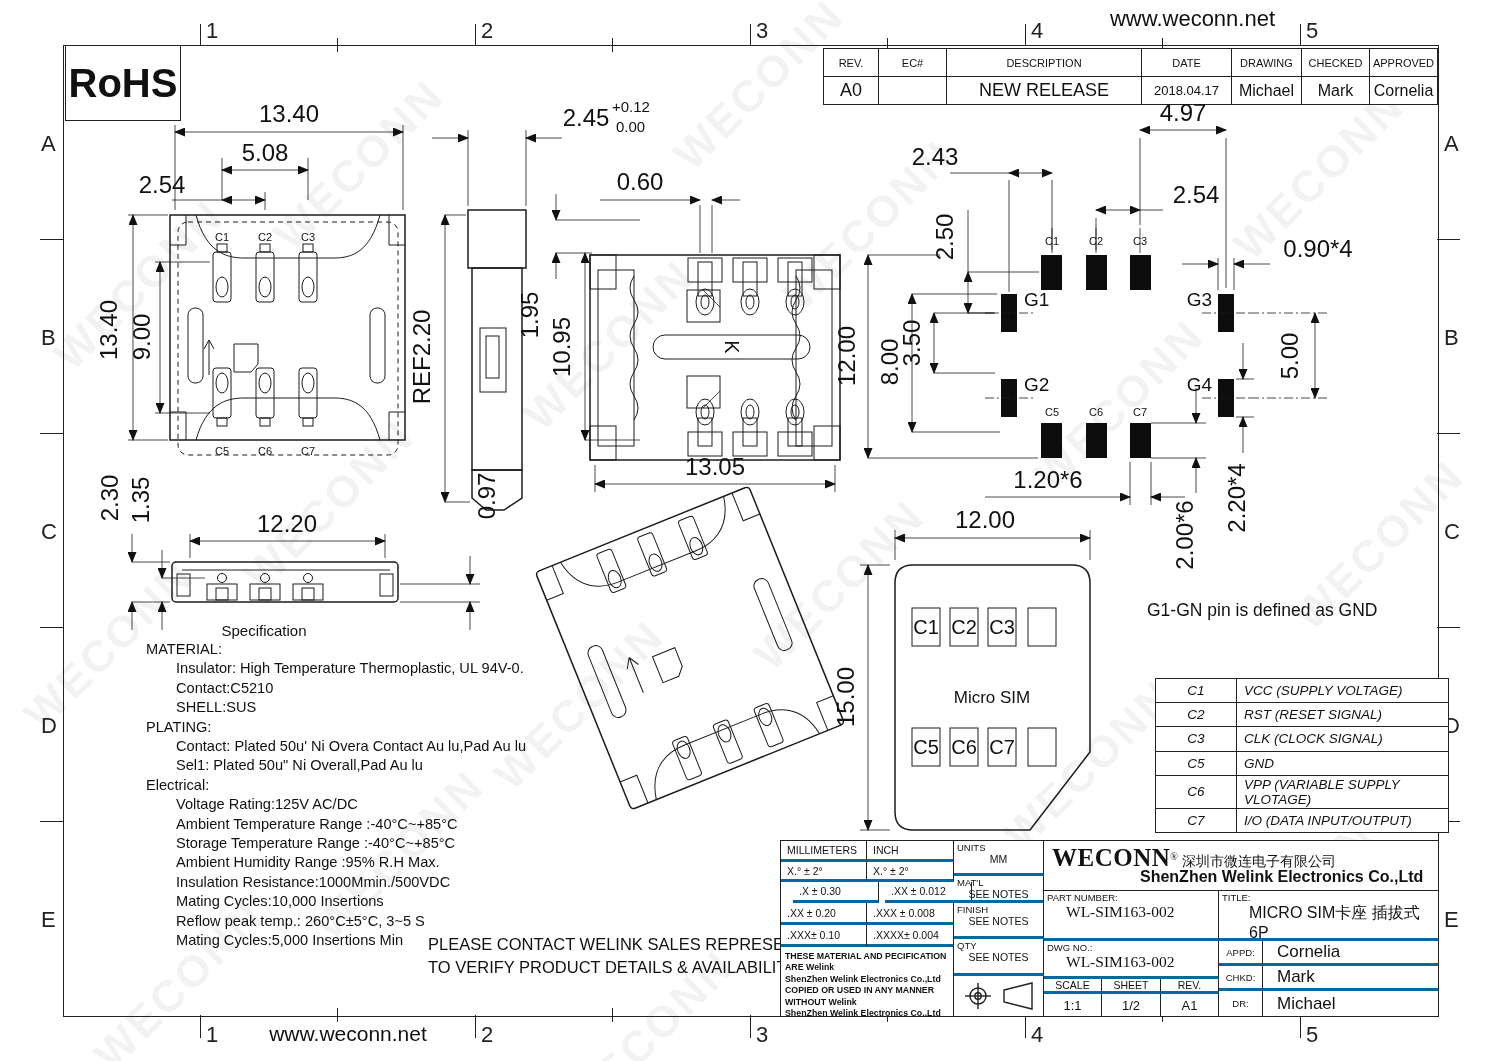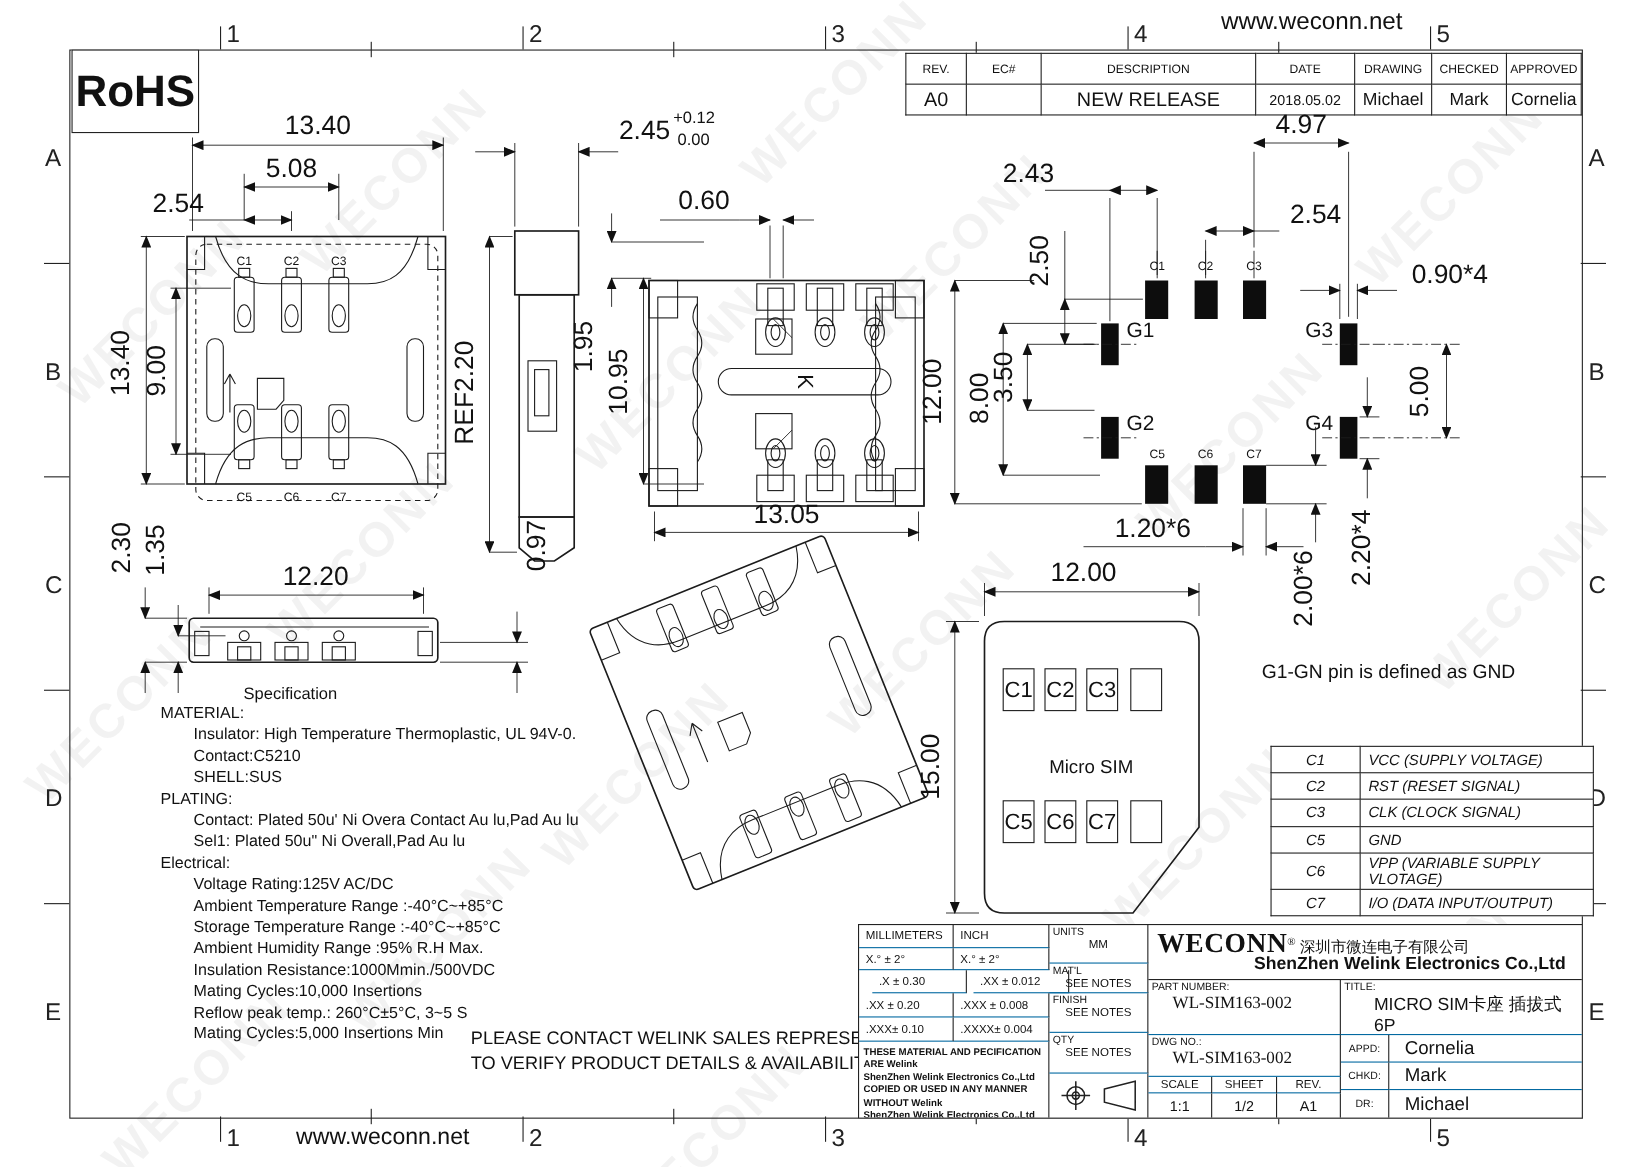--- a/index.html
+++ b/index.html
@@ -43,21 +43,21 @@
   #spec .ind{padding-left:30px;}
   #contactnote{position:absolute;left:428px;top:933px;font-size:16.5px;line-height:23px;white-space:nowrap;}
   #gndnote{position:absolute;left:1147px;top:600px;font-size:17.5px;}
   
   #pintbl{position:absolute;left:1155px;top:678px;border-collapse:collapse;background:#fff;font-style:italic;}
   #pintbl td{border:1.3px solid #222;font-size:13.5px;height:21.2px;vertical-align:middle;}
   #pintbl td.c1{width:78px;text-align:center;}
   #pintbl td.c2{width:203px;padding-left:7px;}
   
   #tb{position:absolute;left:780px;top:840px;width:657px;height:175px;border:1.6px solid #222;background:#fff;}
-  #tb .cell{position:absolute;box-sizing:border-box;border-right:1px solid #222;border-bottom:1px solid #0369a1;overflow:hidden;}
+  #tb .cell{position:absolute;box-sizing:border-box;border-right:1px solid #222;border-bottom:3px solid #0369a1;overflow:hidden;}
   #tb .lab{font-size:9.5px;padding:1px 0 0 3px;}
   #tb .ctr{display:flex;align-items:center;justify-content:center;}
   .tol{font-size:10.5px;display:flex;align-items:center;padding-left:6px;}
   #legal{font-size:8.8px;font-weight:700;line-height:1.3;padding:4px 2px 0 4px;}
   #logo-row{position:absolute;left:263px;top:0;width:394px;height:50px;border-bottom:1px solid #222;box-sizing:border-box;}
   #logo-line1{position:absolute;left:8px;top:3px;white-space:nowrap;font-family:Liberation Serif, serif;}
   #logo-weconn{font-size:25px;font-weight:700;letter-spacing:0.5px;}
   #logo-reg{font-size:10px;vertical-align:super;}
   #logo-cn{font-size:14px;}
   #logo-line2{position:absolute;left:96px;top:27px;font-size:16px;font-weight:700;white-space:nowrap;}
@@ -163,21 +163,21 @@
       <td>DESCRIPTION</td>
       <td>DATE</td>
       <td>DRAWING</td>
       <td>CHECKED</td>
       <td>APPROVED</td>
     </tr>
     <tr class="dt0">
       <td class="f12">A0</td>
       <td class="f12"></td>
       <td class="f12">NEW RELEASE</td>
-      <td class="f13">2018.05.02</td>
+      <td class="f13">2018.04.17</td>
       <td class="f16">Michael</td>
       <td class="f16">Mark</td>
       <td class="f16">Cornelia</td>
     </tr>
   </tbody>
     </table>
 
   <svg id="draw" width="1500" height="1061" viewBox="0 0 1500 1061">
     <defs>
       <marker id="ar" markerWidth="11" markerHeight="9" refX="10" refY="4.5" orient="auto-start-reverse" markerUnits="userSpaceOnUse">

